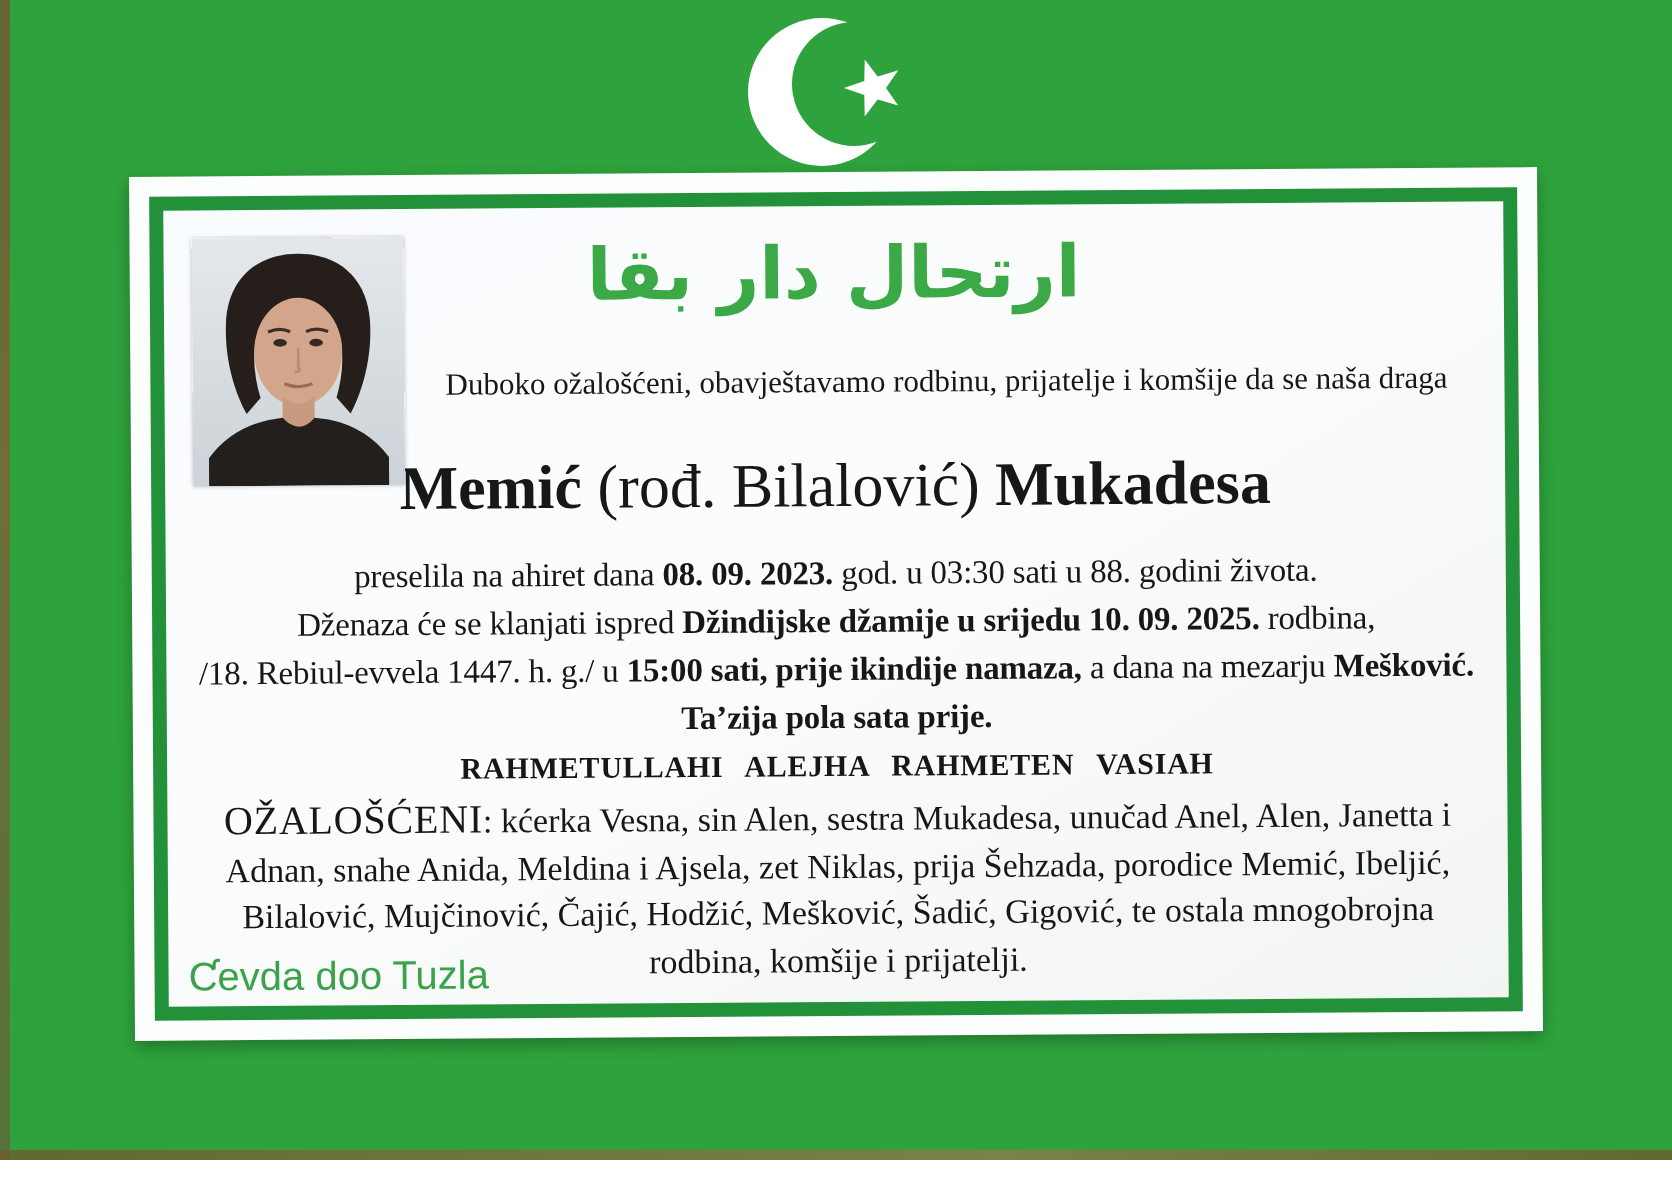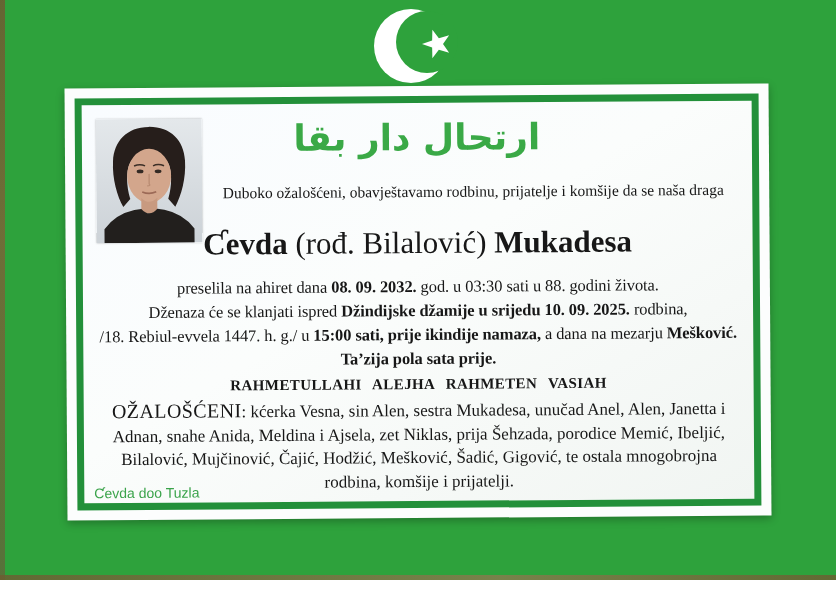--- a/index.html
+++ b/index.html
@@ -69,21 +69,21 @@
     letter-spacing:.4px;word-spacing:7px;
   }
   .mourners{
     margin:5px auto 0;width:644px;text-align:center;
     font-size:17px;line-height:23.5px;
   }
   .mourners-label{font-size:20px;font-weight:normal;letter-spacing:.4px;}
   .publisher{
     position:absolute;left:10px;bottom:2px;
     font-family:"Liberation Sans","DejaVu Sans",sans-serif;
-    font-size:14px;color:#3aa34a;
+    font-size:20px;color:#3aa34a;
   }
 </style>
 </head>
 <body>
 
 <div class="scene">
 
   <div class="edge-left"></div>
   <div class="edge-bottom"></div>
 
@@ -121,27 +121,27 @@
           <path d="M8,124 L8,110 Q19,95 38,91 L45,90 Q53,99 61,90 L68,91
                    Q87,95 98,110 L98,124 Z" fill="#221f1d"></path>
         </svg>
       </div>
 
       <div class="calligraphy">ارتحال دار بقا</div>
 
       <div class="intro">Duboko ožalošćeni, obavještavamo rodbinu, prijatelje i komšije da se naša draga</div>
 
       <h1 class="name">
-        <span class="b">Ƈevda</span>
+        <span class="b">Memić</span>
         <span>(rođ. Bilalović)</span>
         <span class="b">Mukadesa</span>
       </h1>
 
       <div class="notice">
-        <div class="notice-line"><span>preselila na ahiret dana </span><span class="b">08. 09. 2032.</span><span> god. u 03:30 sati u 88. godini života.</span></div>
+        <div class="notice-line"><span>preselila na ahiret dana </span><span class="b">08. 09. 2023.</span><span> god. u 03:30 sati u 88. godini života.</span></div>
         <div class="notice-line"><span>Dženaza će se klanjati ispred </span><span class="b">Džindijske džamije u srijedu 10. 09. 2025.</span><span> rodbina,</span></div>
         <div class="notice-line"><span>/18. Rebiul-evvela 1447. h. g./ u </span><span class="b">15:00 sati, prije ikindije namaza,</span><span> a dana na mezarju </span><span class="b">Mešković.</span></div>
         <div class="notice-line b">Ta’zija pola sata prije.</div>
       </div>
 
       <p class="rahmet">RAHMETULLAHI ALEJHA RAHMETEN VASIAH</p>
 
       <p class="mourners"><span class="mourners-label">OŽALOŠĆENI</span><span>: </span><span>kćerka Vesna, sin Alen, sestra Mukadesa, unučad Anel, Alen, Janetta i Adnan, snahe Anida, Meldina i Ajsela, zet Niklas, prija Šehzada, porodice Memić, Ibeljić, Bilalović, Mujčinović, Čajić, Hodžić, Mešković, Šadić, Gigović, te ostala mnogobrojna rodbina, komšije i prijatelji.</span></p>
 
       <div class="publisher">Ƈevda doo Tuzla</div>

